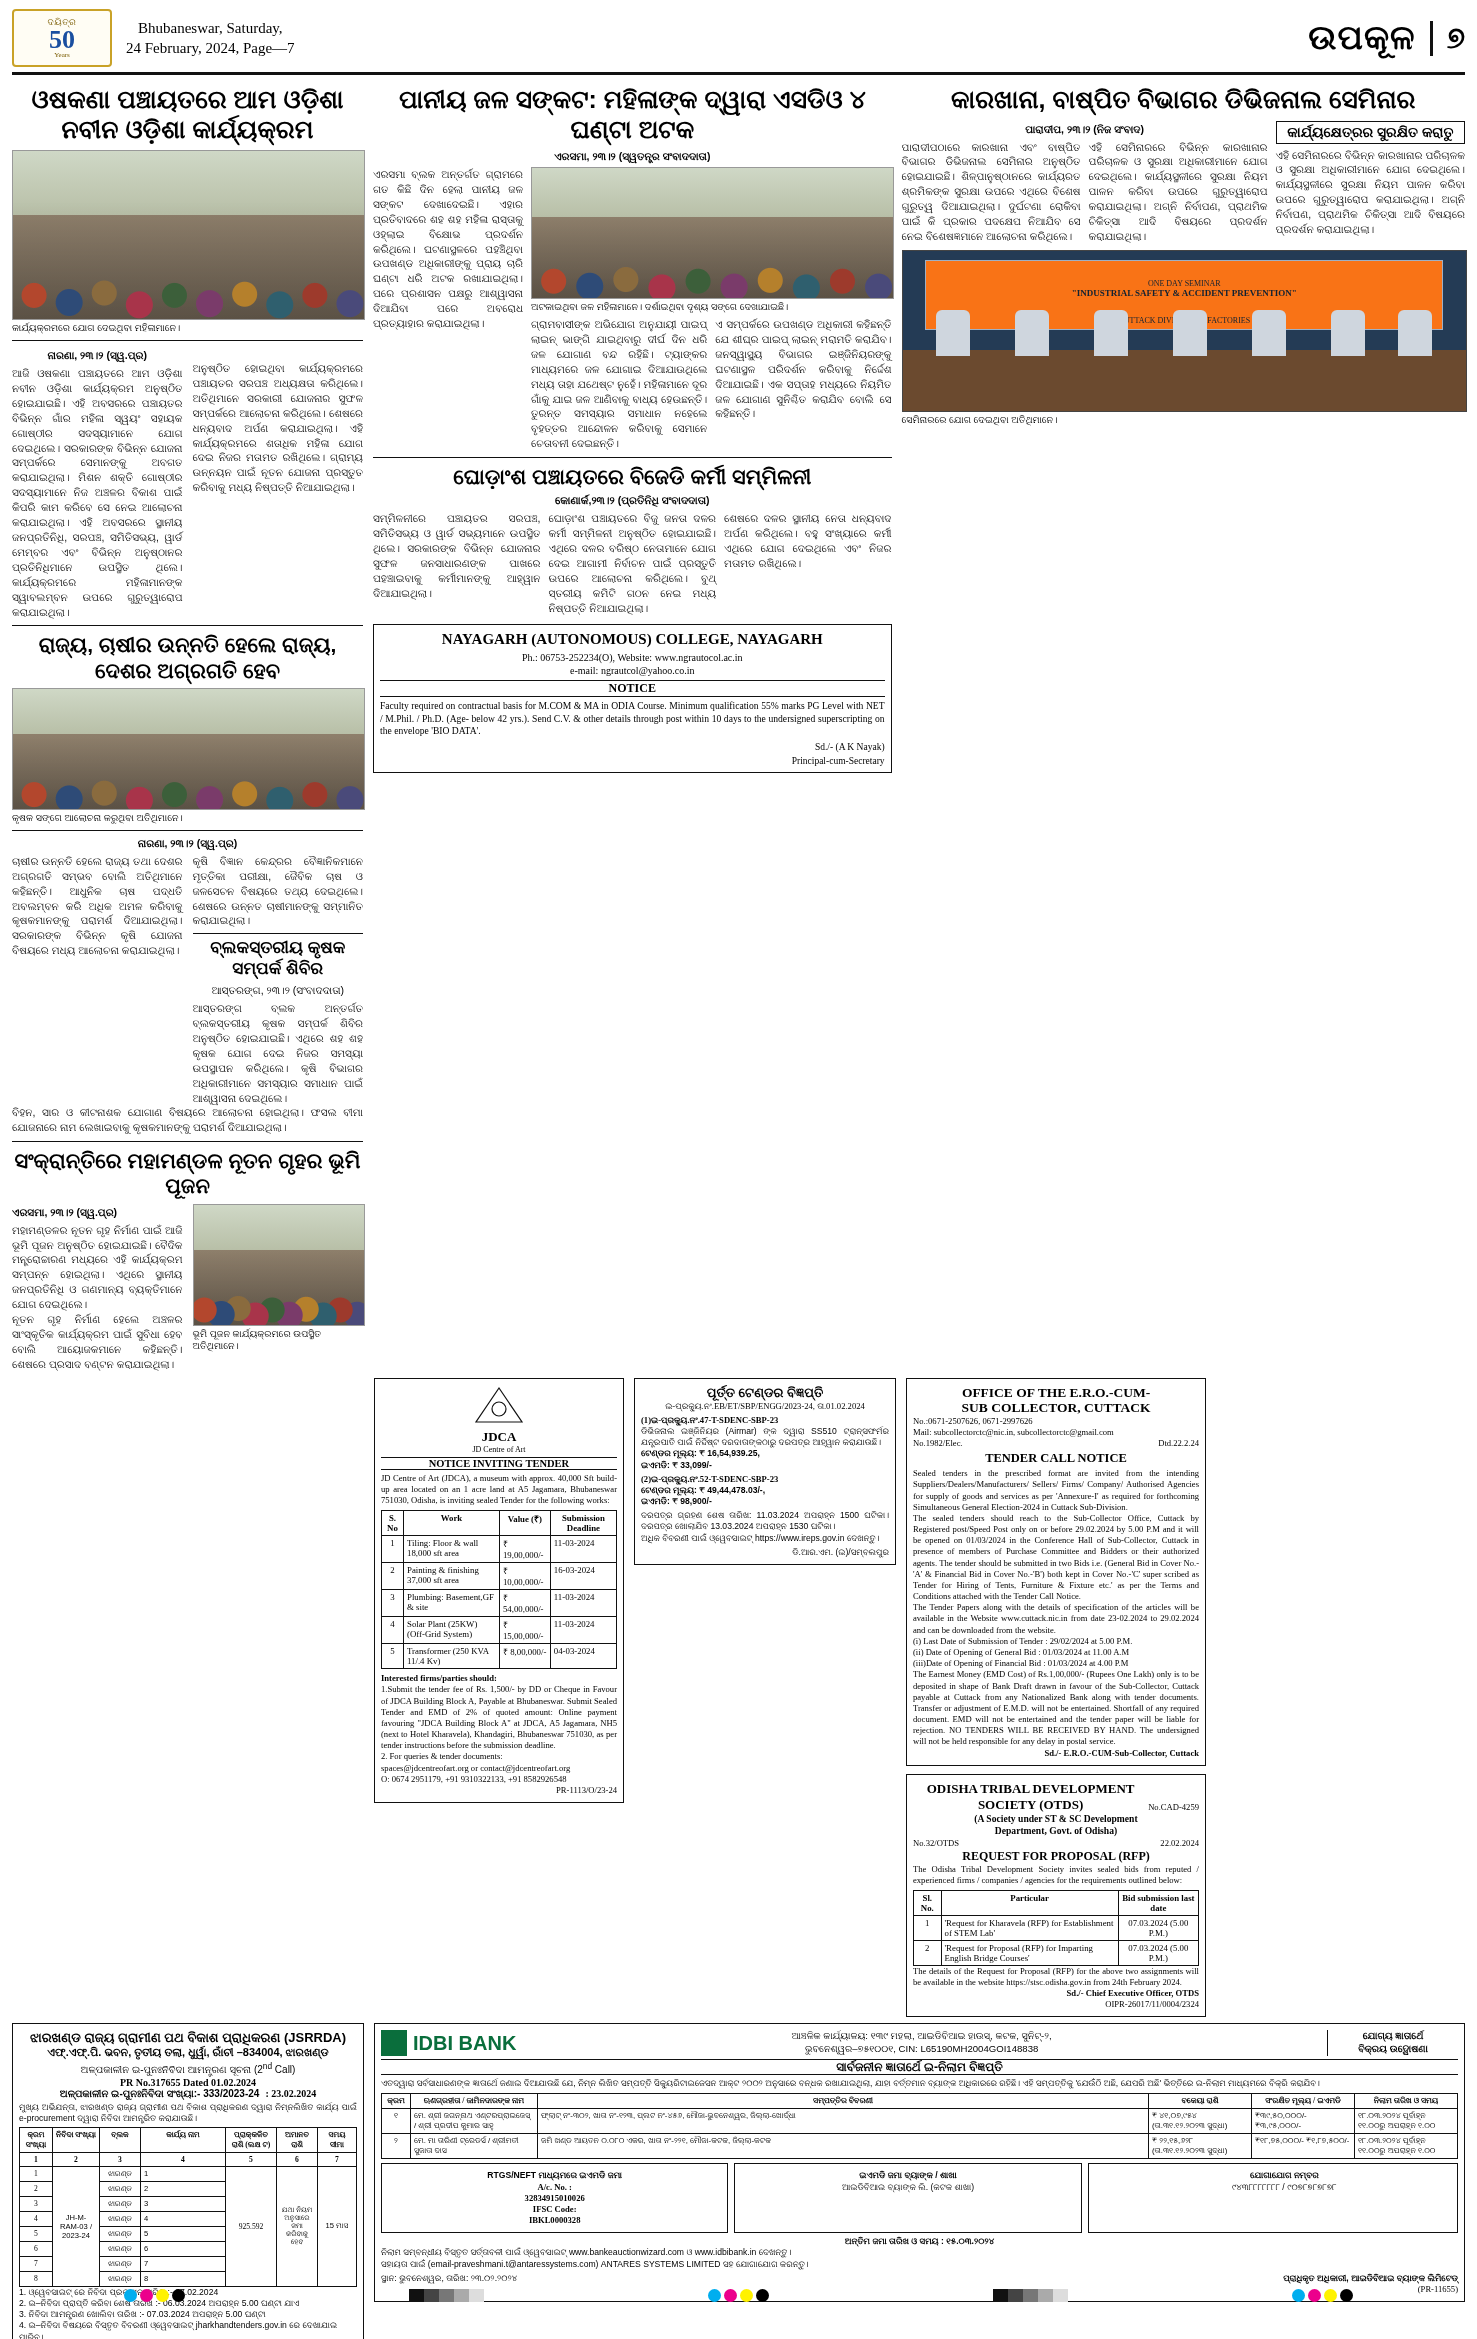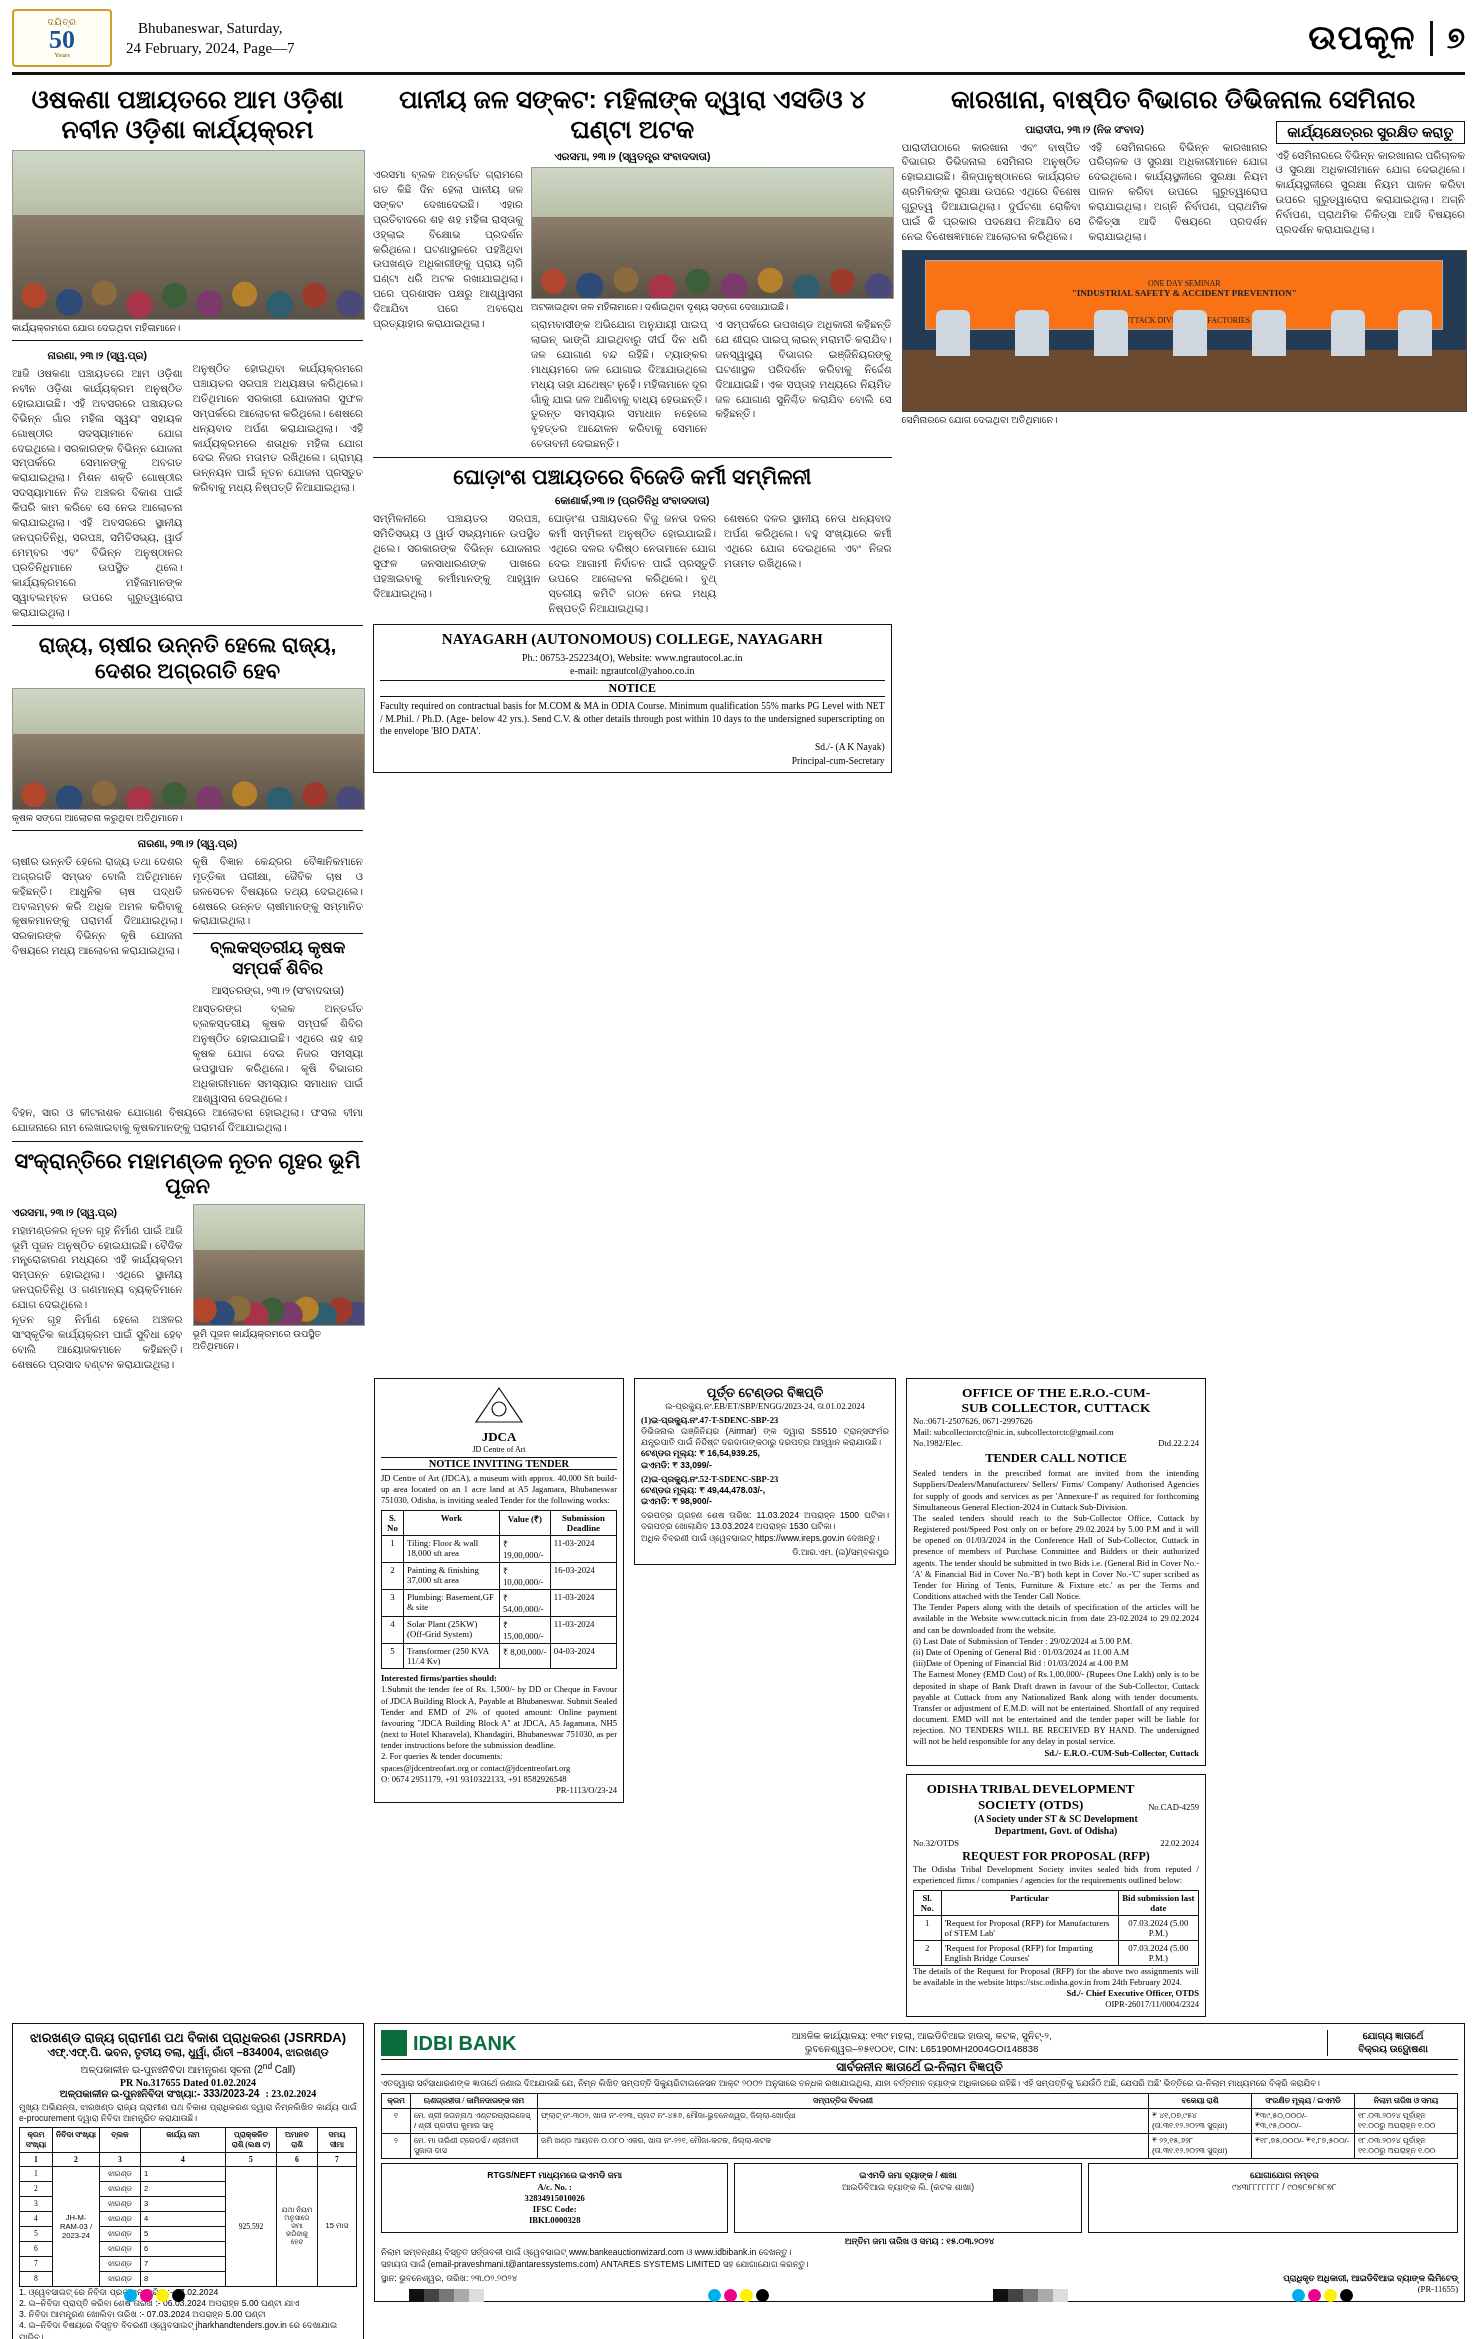--- a/index.html
+++ b/index.html
@@ -362,21 +362,21 @@
           <thead>
                 <tr>
             <th>Sl. No.</th>
             <th>Particular</th>
             <th>Bid submission last date</th>
           </tr>
               </thead>
           <tbody>
             <tr>
               <td class="center">1</td>
-              <td>'Request for Proposal (RFP) for Manufacturers of STEM Lab'</td>
+              <td>'Request for Kharavela (RFP) for Establishment of STEM Lab'</td>
               <td class="center">07.03.2024 (5.00 P.M.)</td>
             </tr>
             <tr>
               <td class="center">2</td>
               <td>'Request for Proposal (RFP) for Imparting English Bridge Courses'</td>
               <td class="center">07.03.2024 (5.00 P.M.)</td>
             </tr>
           </tbody>
         </table>
         <div class="tiny" style="text-align:justify;">The details of the Request for Proposal (RFP) for the above two assignments will be available in the website https://stsc.odisha.gov.in from 24th February 2024.</div>

